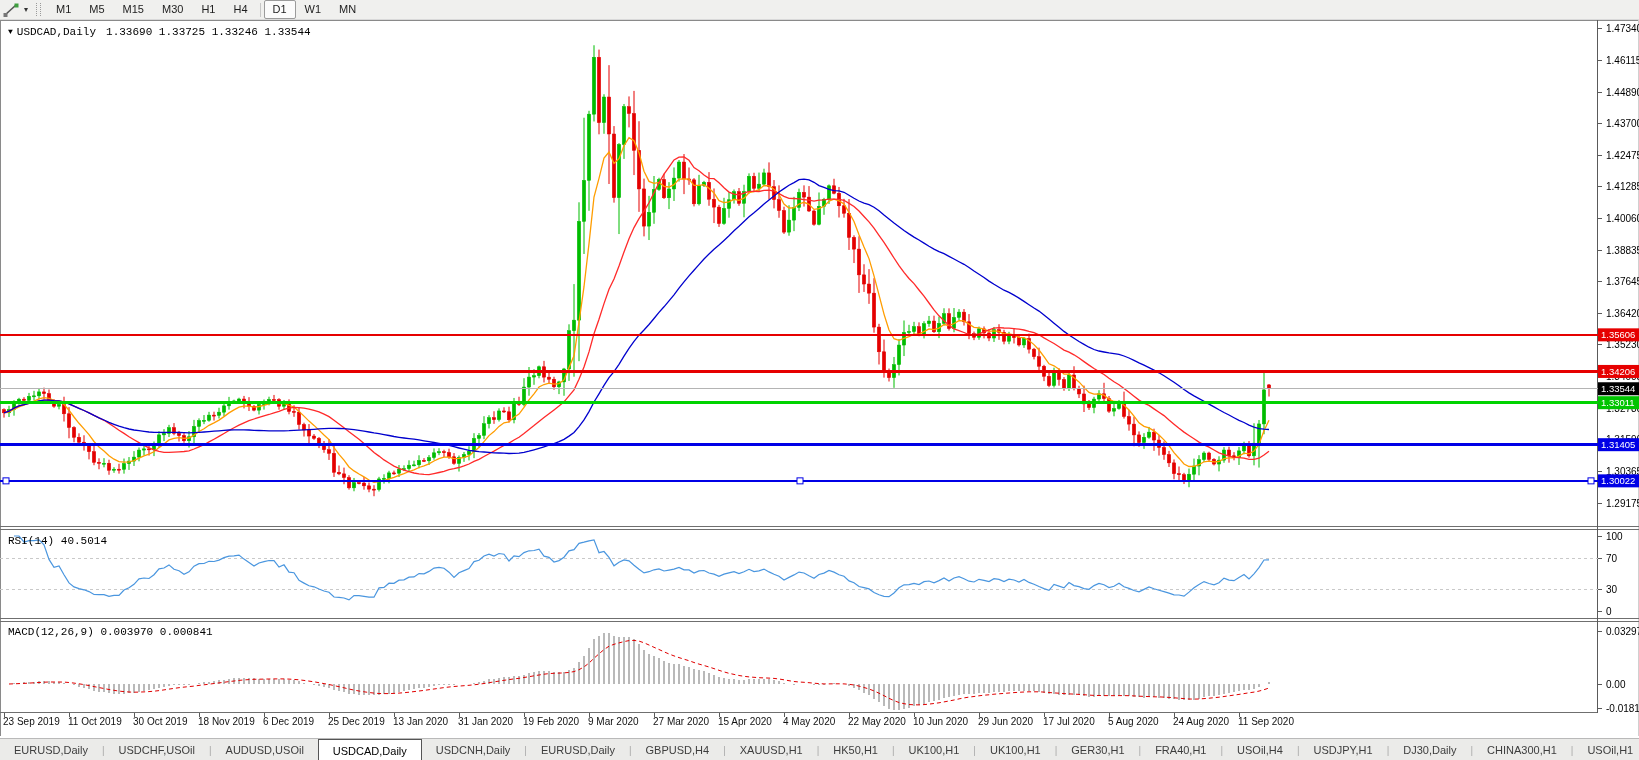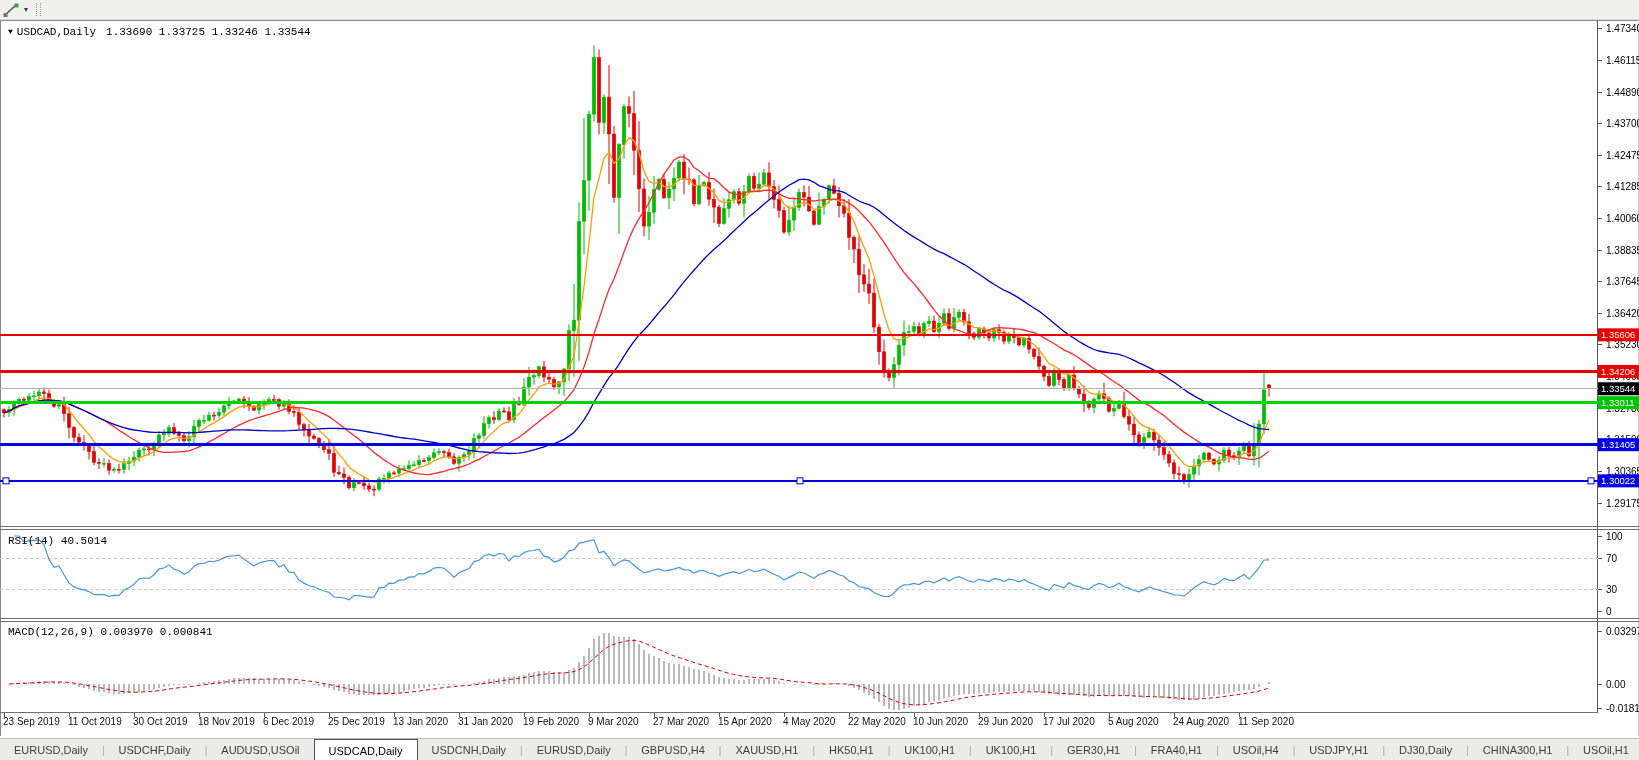--- a/index.html
+++ b/index.html
@@ -35,20 +35,32 @@
   <div class="toolbar">
     <div class="tool-icon">
       <svg width="16" height="14" viewBox="0 0 16 14">
         <line x1="2" y1="12" x2="13" y2="2" stroke="#555" stroke-width="1.6"></line>
         <rect x="11.5" y="0.5" width="4" height="4" fill="#3f9e3f"></rect>
         <rect x="0.5" y="10" width="4" height="4" fill="#777"></rect>
       </svg>
     </div>
     <div class="caret">▾</div>
     <div class="grip"></div>
+    <div id="tfButtons" style="display:flex;align-items:center;">
+        <div class="tf-btn">M1</div>
+        <div class="tf-btn">M5</div>
+        <div class="tf-btn">M15</div>
+        <div class="tf-btn">M30</div>
+        <div class="tf-btn">H1</div>
+        <div class="tf-btn">H4</div>
+        <div class="tb-sep"></div>
+        <div class="tf-btn active">D1</div>
+        <div class="tf-btn">W1</div>
+        <div class="tf-btn">MN</div>
+      </div>
   </div>
 
   <div id="chartWrap">
     <svg id="chartSvg" width="1639" height="716">
         <g shape-rendering="crispEdges">
           <rect x="0" y="0" width="1639" height="716" fill="#ffffff"></rect>
           <line x1="0" y1="0.5" x2="1639" y2="0.5" stroke="#8a8a8a"></line>
           <line x1="0.5" y1="0" x2="0.5" y2="716" stroke="#8a8a8a"></line>
           <line x1="1638.5" y1="0" x2="1638.5" y2="716" stroke="#d0d0d0"></line>
           <line x1="0" y1="506.5" x2="1639" y2="506.5" stroke="#6f6f6f"></line>
@@ -973,21 +985,21 @@
       </svg>
     <div class="pane-label" id="mainTitle"><span class="tri">▼</span><span>USDCAD,Daily</span><span style="display:inline-block;width:10px;"></span><span>1.33690 1.33725 1.33246 1.33544</span></div>
     <div class="pane-label" id="rsiLabel" style="top: 515px; left: 8px;">RSI(14) 40.5014</div>
     <div class="pane-label" id="macdLabel" style="top: 606px; left: 8px;">MACD(12,26,9) 0.003970 0.000841</div>
   </div>
 
   <div class="tabbar">
     <div id="tabHolder" style="display:flex;align-items:stretch;">
         <div class="tab">EURUSD,Daily</div>
         <div class="tab-sep">|</div>
-        <div class="tab">USDCHF,Daily</div>
+        <div class="tab">USDCHF,USOil</div>
         <div class="tab-sep">|</div>
         <div class="tab">AUDUSD,USOil</div>
         <div class="tab active">USDCAD,Daily</div>
         <div class="tab">USDCNH,Daily</div>
         <div class="tab-sep">|</div>
         <div class="tab">EURUSD,Daily</div>
         <div class="tab-sep">|</div>
         <div class="tab">GBPUSD,H4</div>
         <div class="tab-sep">|</div>
         <div class="tab">XAUUSD,H1</div>

